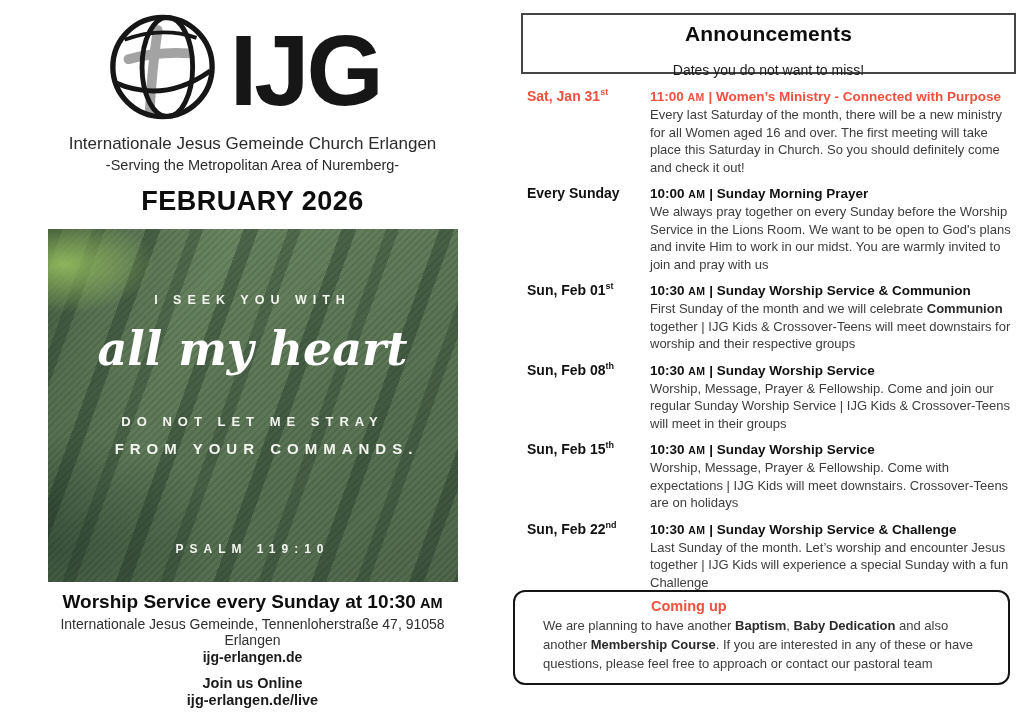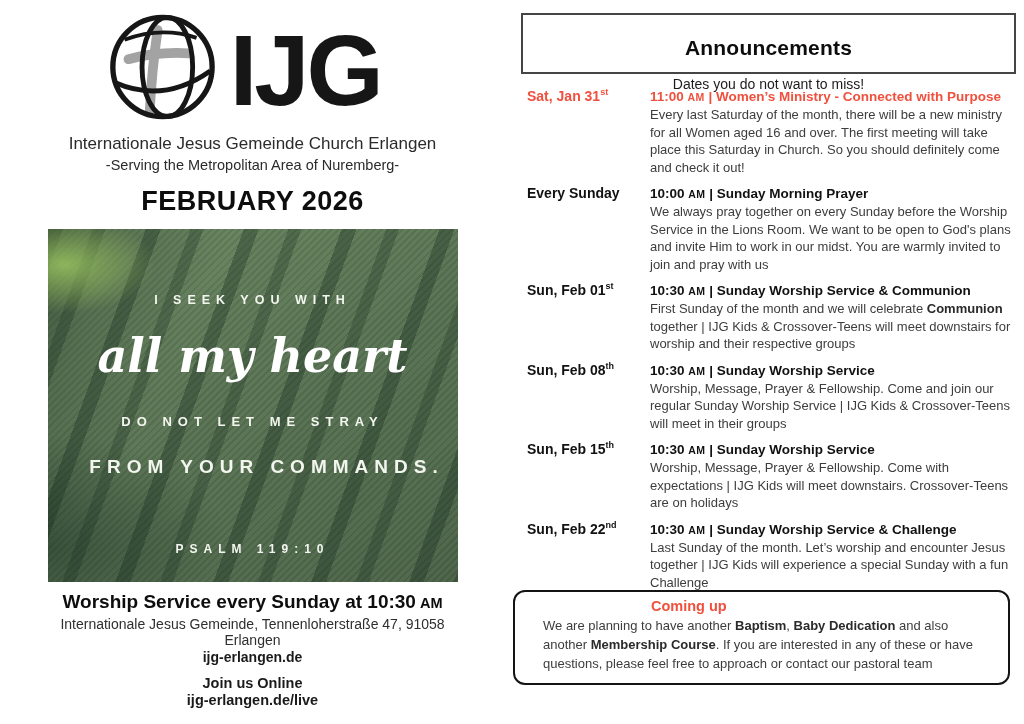--- a/index.html
+++ b/index.html
@@ -22,36 +22,36 @@
       radial-gradient(ellipse 130px 70px at 4% 10%, rgba(154,196,96,.85), rgba(154,196,96,0) 70%),
       radial-gradient(ellipse 260px 160px at 0% 90%, rgba(18,38,28,.42), rgba(18,38,28,0) 70%),
       linear-gradient(115deg, rgba(22,42,30,.55) 0%, rgba(22,42,30,.22) 14%, rgba(0,0,0,0) 32%),
       repeating-linear-gradient(110deg, rgba(18,38,26,.34) 0 14px, rgba(18,38,26,.04) 14px 42px, rgba(18,38,26,.28) 42px 54px, rgba(18,38,26,.02) 54px 92px),
       repeating-linear-gradient(135deg, rgba(0,0,0,.06) 0 2px, rgba(255,255,255,.035) 2px 5px),
       linear-gradient(150deg, #6f8c63, #5a7554 45%, #4c6448 100%);
   }
   .verse-caps { position:absolute; left:0; right:0; color:#f3f6ef; font-weight:bold;
     font-size:12.5px; letter-spacing:6px; }
   .v1 { top:64px; }
-  .v2 { position:absolute; left:0; right:0; top:100px; color:#ffffff;
+  .v2 { position:absolute; left:0; right:0; top:93px; color:#ffffff;
     font-family:"DejaVu Serif", serif; font-style:italic; font-size:46px; font-weight:bold; }
   .v3 { top:185px; font-size:13px; }
-  .v4 { top:227px; font-size:19px;padding-left:28px; }
+  .v4 { top:211px; font-size:15px;padding-left:28px; }
   .v5 { top:313px; font-size:12px; }
 
   .worship-line { margin-top:9px; font-size:19px; font-weight:800; color:#0d0d0d; }
   .sc-big { font-size:14.5px; margin-left:4px; font-weight:800; }
   .address { margin-top:3px; font-size:14px; color:#2f2f2f; }
   .website { margin-top:1px; font-size:14px; font-weight:bold; color:#1a1a1a; }
   .join { margin-top:10px; font-size:14.5px; font-weight:bold; }
   .live-url { margin-top:1px; font-size:14.5px; font-weight:bold; }
 
   
   .ann-box { position:absolute; left:521px; top:13px; width:495px; height:61px;
-    border:2px solid #454545; text-align:center; padding-top:21px; background:#fff; }
+    border:2px solid #454545; text-align:center; padding-top:7px; background:#fff; }
   .ann-title { font-size:21px; font-weight:800; letter-spacing:.2px; color:#0d0d0d; }
   .ann-subtitle { margin-top:16px; font-size:14px; color:#1c1c1c;text-align:center; }
 
   .ann-list { position:absolute; left:527px; top:88px; width:492px; }
   .entry { display:flex; margin-bottom:9px; }
   .entry-date { flex:none; width:123px; font-size:14px; font-weight:bold; line-height:17.5px; color:#111; }
   .entry-date sup, .entry-title sup { font-size:9px; line-height:0; }
   .entry-content { flex:1; }
   .entry-title { font-size:13.5px; font-weight:bold; line-height:17px; color:#111; }
   .entry-body { font-size:13px; line-height:17.5px; color:#3d3d3d; }

